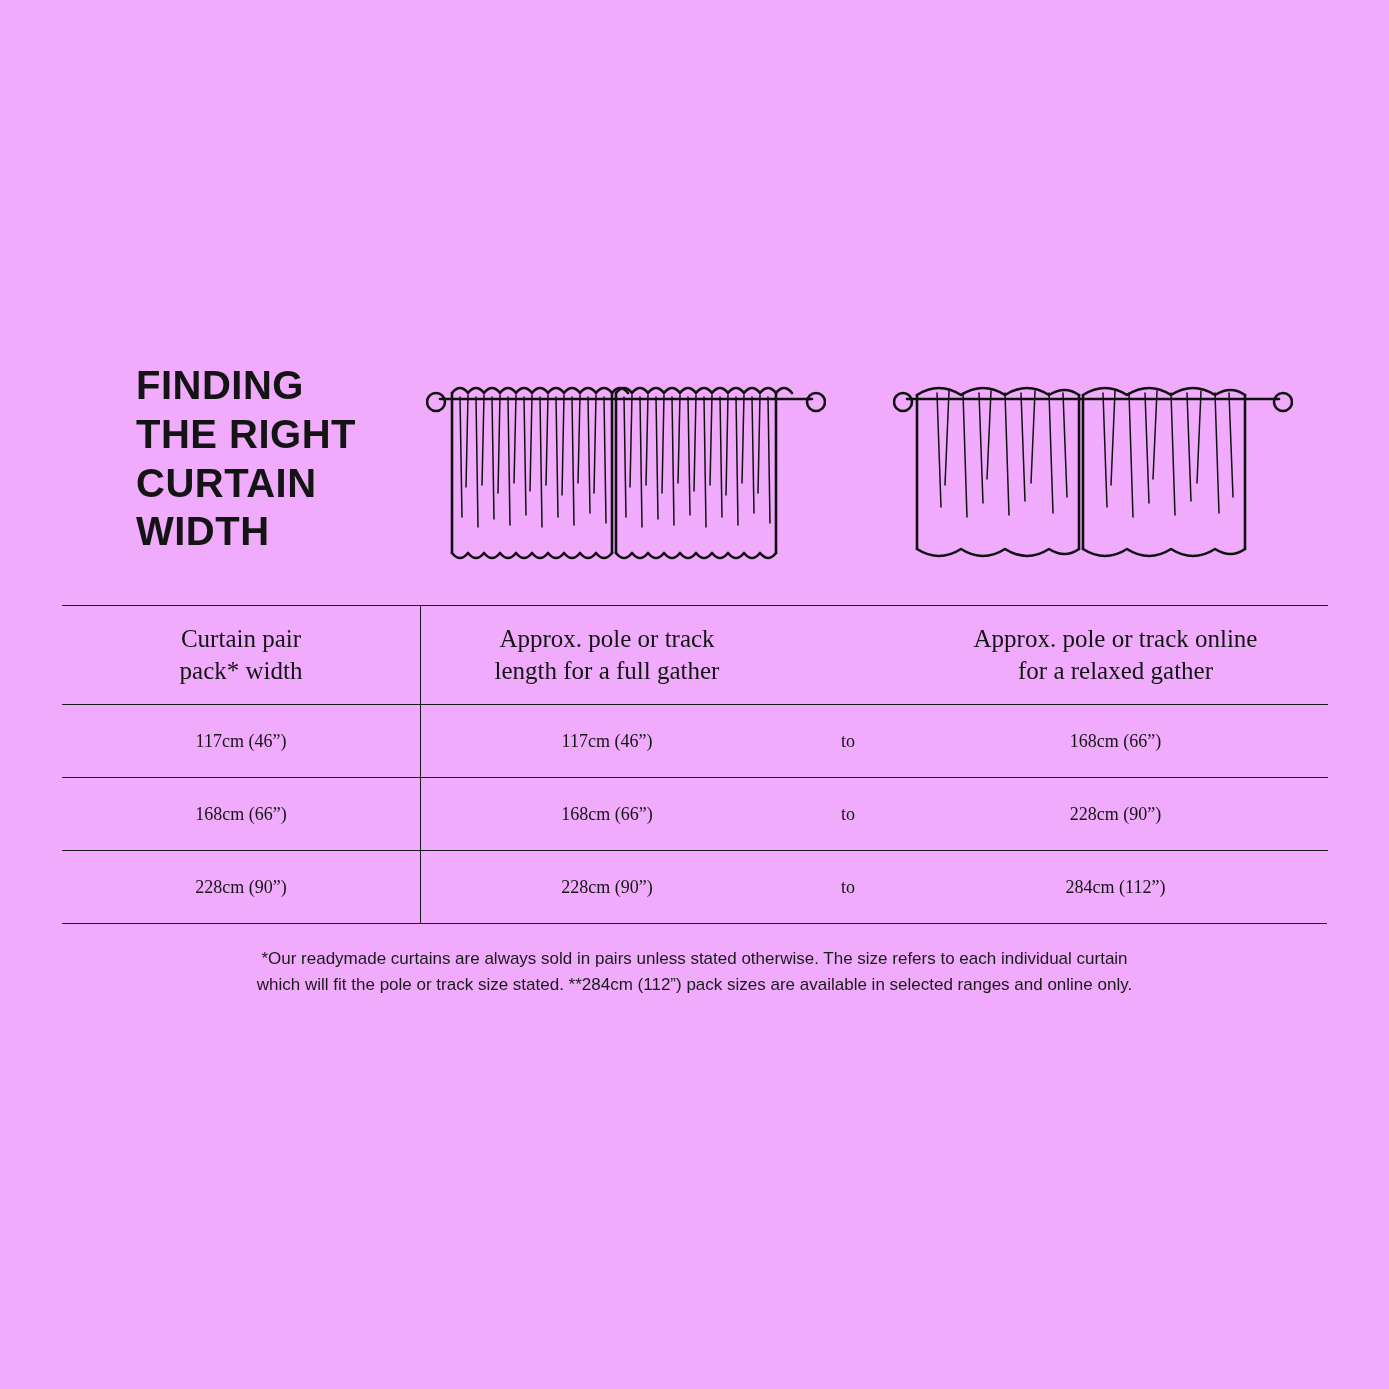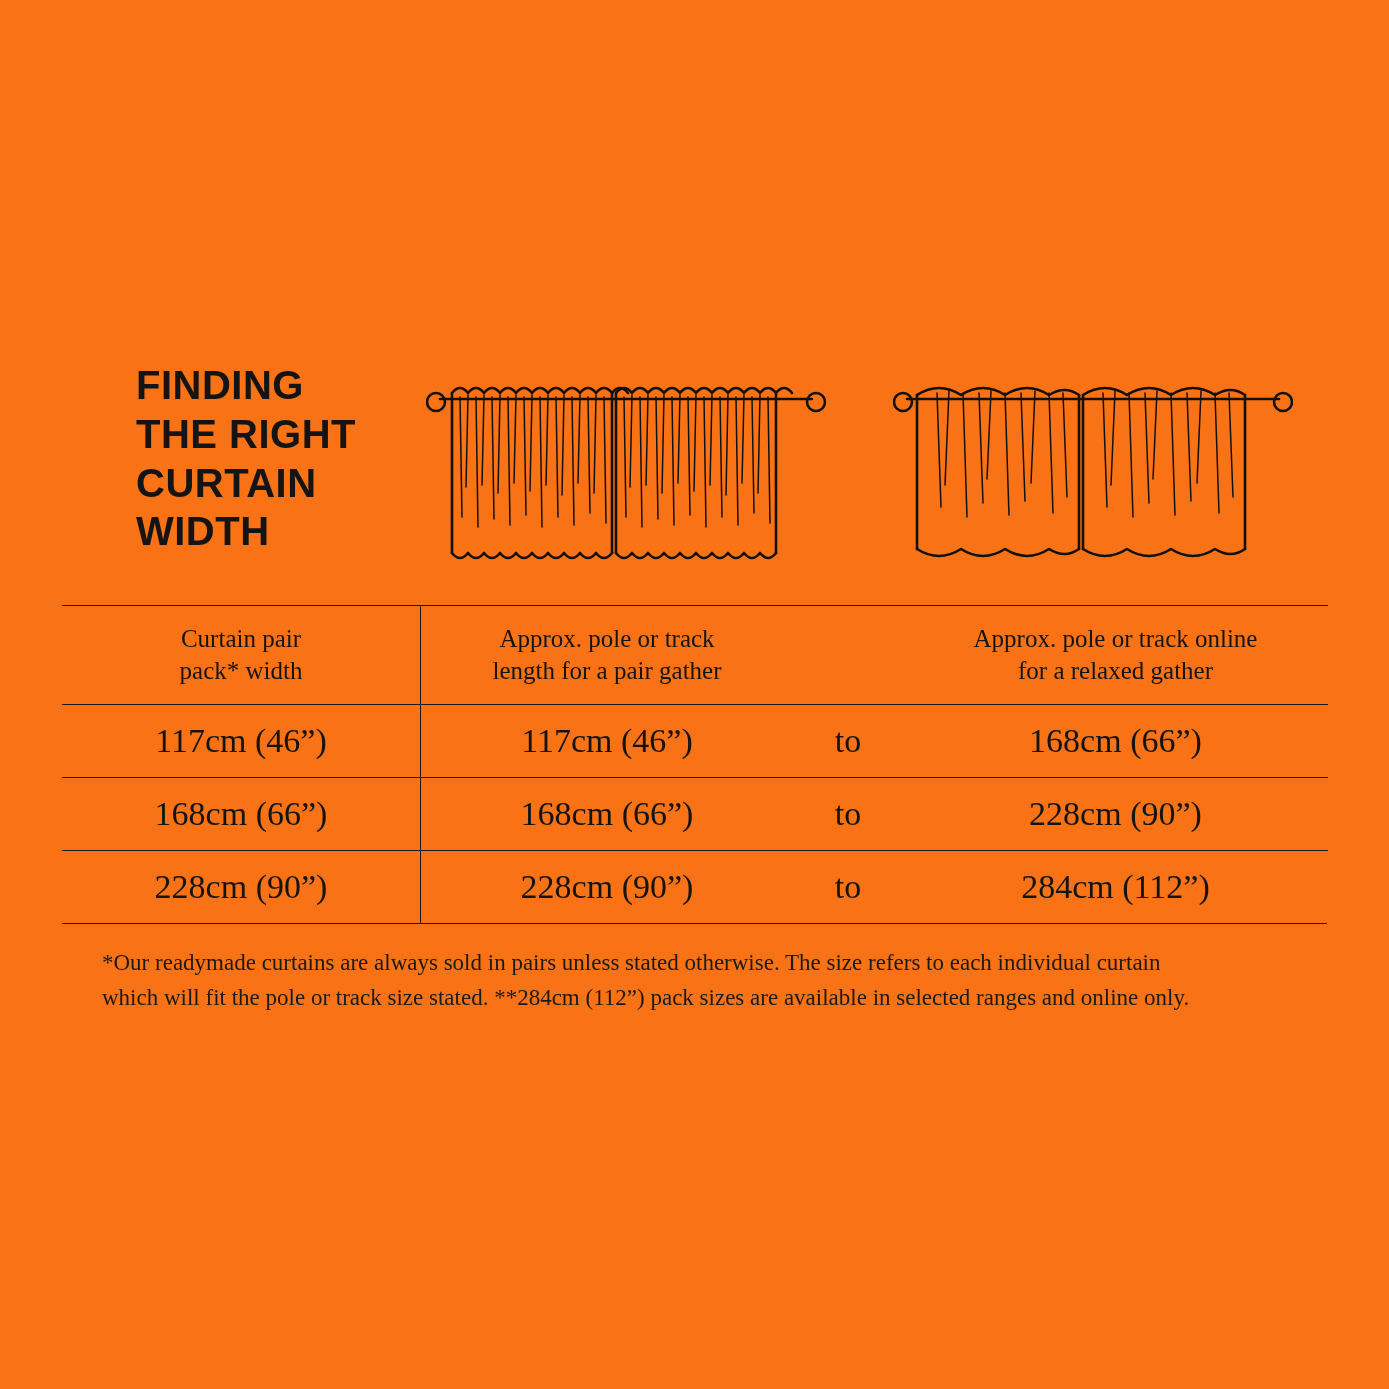--- a/index.html
+++ b/index.html
@@ -13,21 +13,21 @@
     font-family: "Liberation Sans", sans-serif;
     color: #1a1a1a;
     overflow: hidden;
   }
   .sheet {
     position: absolute;
     left: 0;
     top: 0;
     width: 1389px;
     height: 1389px;
-    background: #f97316;
+    background: #f0abfc;
   }
   .content {
     position: absolute;
     left: 62px;
     top: 355px;
     width: 1265px;
   }
   
   .header-row {
     display: flex;
@@ -69,44 +69,43 @@
     font-weight: 400;
   }
   thead th {
     font-size: 25px;
     line-height: 1.28;
     height: 98px;
     color: #141414;
     white-space: pre-line;
   }
   tbody td {
-    font-size: 34px;
+    font-size: 18px;
     height: 72px;
     color: #141414;
   }
   tbody tr td { border-top: 1px solid #2b2b2b; }
   .col-pack   { width: 358px; }
   .col-full   { width: 372px; }
   .col-to     { width: 110px; }
   .col-relax  { width: 425px; }
   .divider-cell { border-left: 1.5px solid #1a1a1a; }
   .table-wrap { position: relative; font-family: Liberation Serif, serif; }
   .bottom-rule {
     border-top: 1.5px solid #1a1a1a;
     width: 100%;
   }
   .footnote {
     margin-top: 22px;
-    text-align: left;
-    font-size: 23px;
+    text-align: center;
+    font-size: 17px;
     line-height: 1.5;
     color: #1a1a1a;
     white-space: pre-line;
     padding: 0 40px;
-    font-family: Liberation Serif, serif;
   }
 </style>
 </head>
 <body>
 
 <div class="sheet">
   <div class="content">
 
     <div class="header-row">
       <div class="title">FINDING
@@ -222,21 +221,21 @@
       </div>
     </div>
 
     <div class="table-wrap">
       <table class="size-table">
         <thead>
           <tr>
             <th class="col-pack">Curtain pair
 pack* width</th>
             <th class="col-full divider-cell">Approx. pole or track
-length for a pair gather</th>
+length for a full gather</th>
             <th class="col-to"></th>
             <th class="col-relax">Approx. pole or track online
 for a relaxed gather</th>
           </tr>
         </thead>
         <tbody>
           <tr>
             <td>117cm (46”)</td>
             <td class="divider-cell">117cm (46”)</td>
             <td>to</td>

